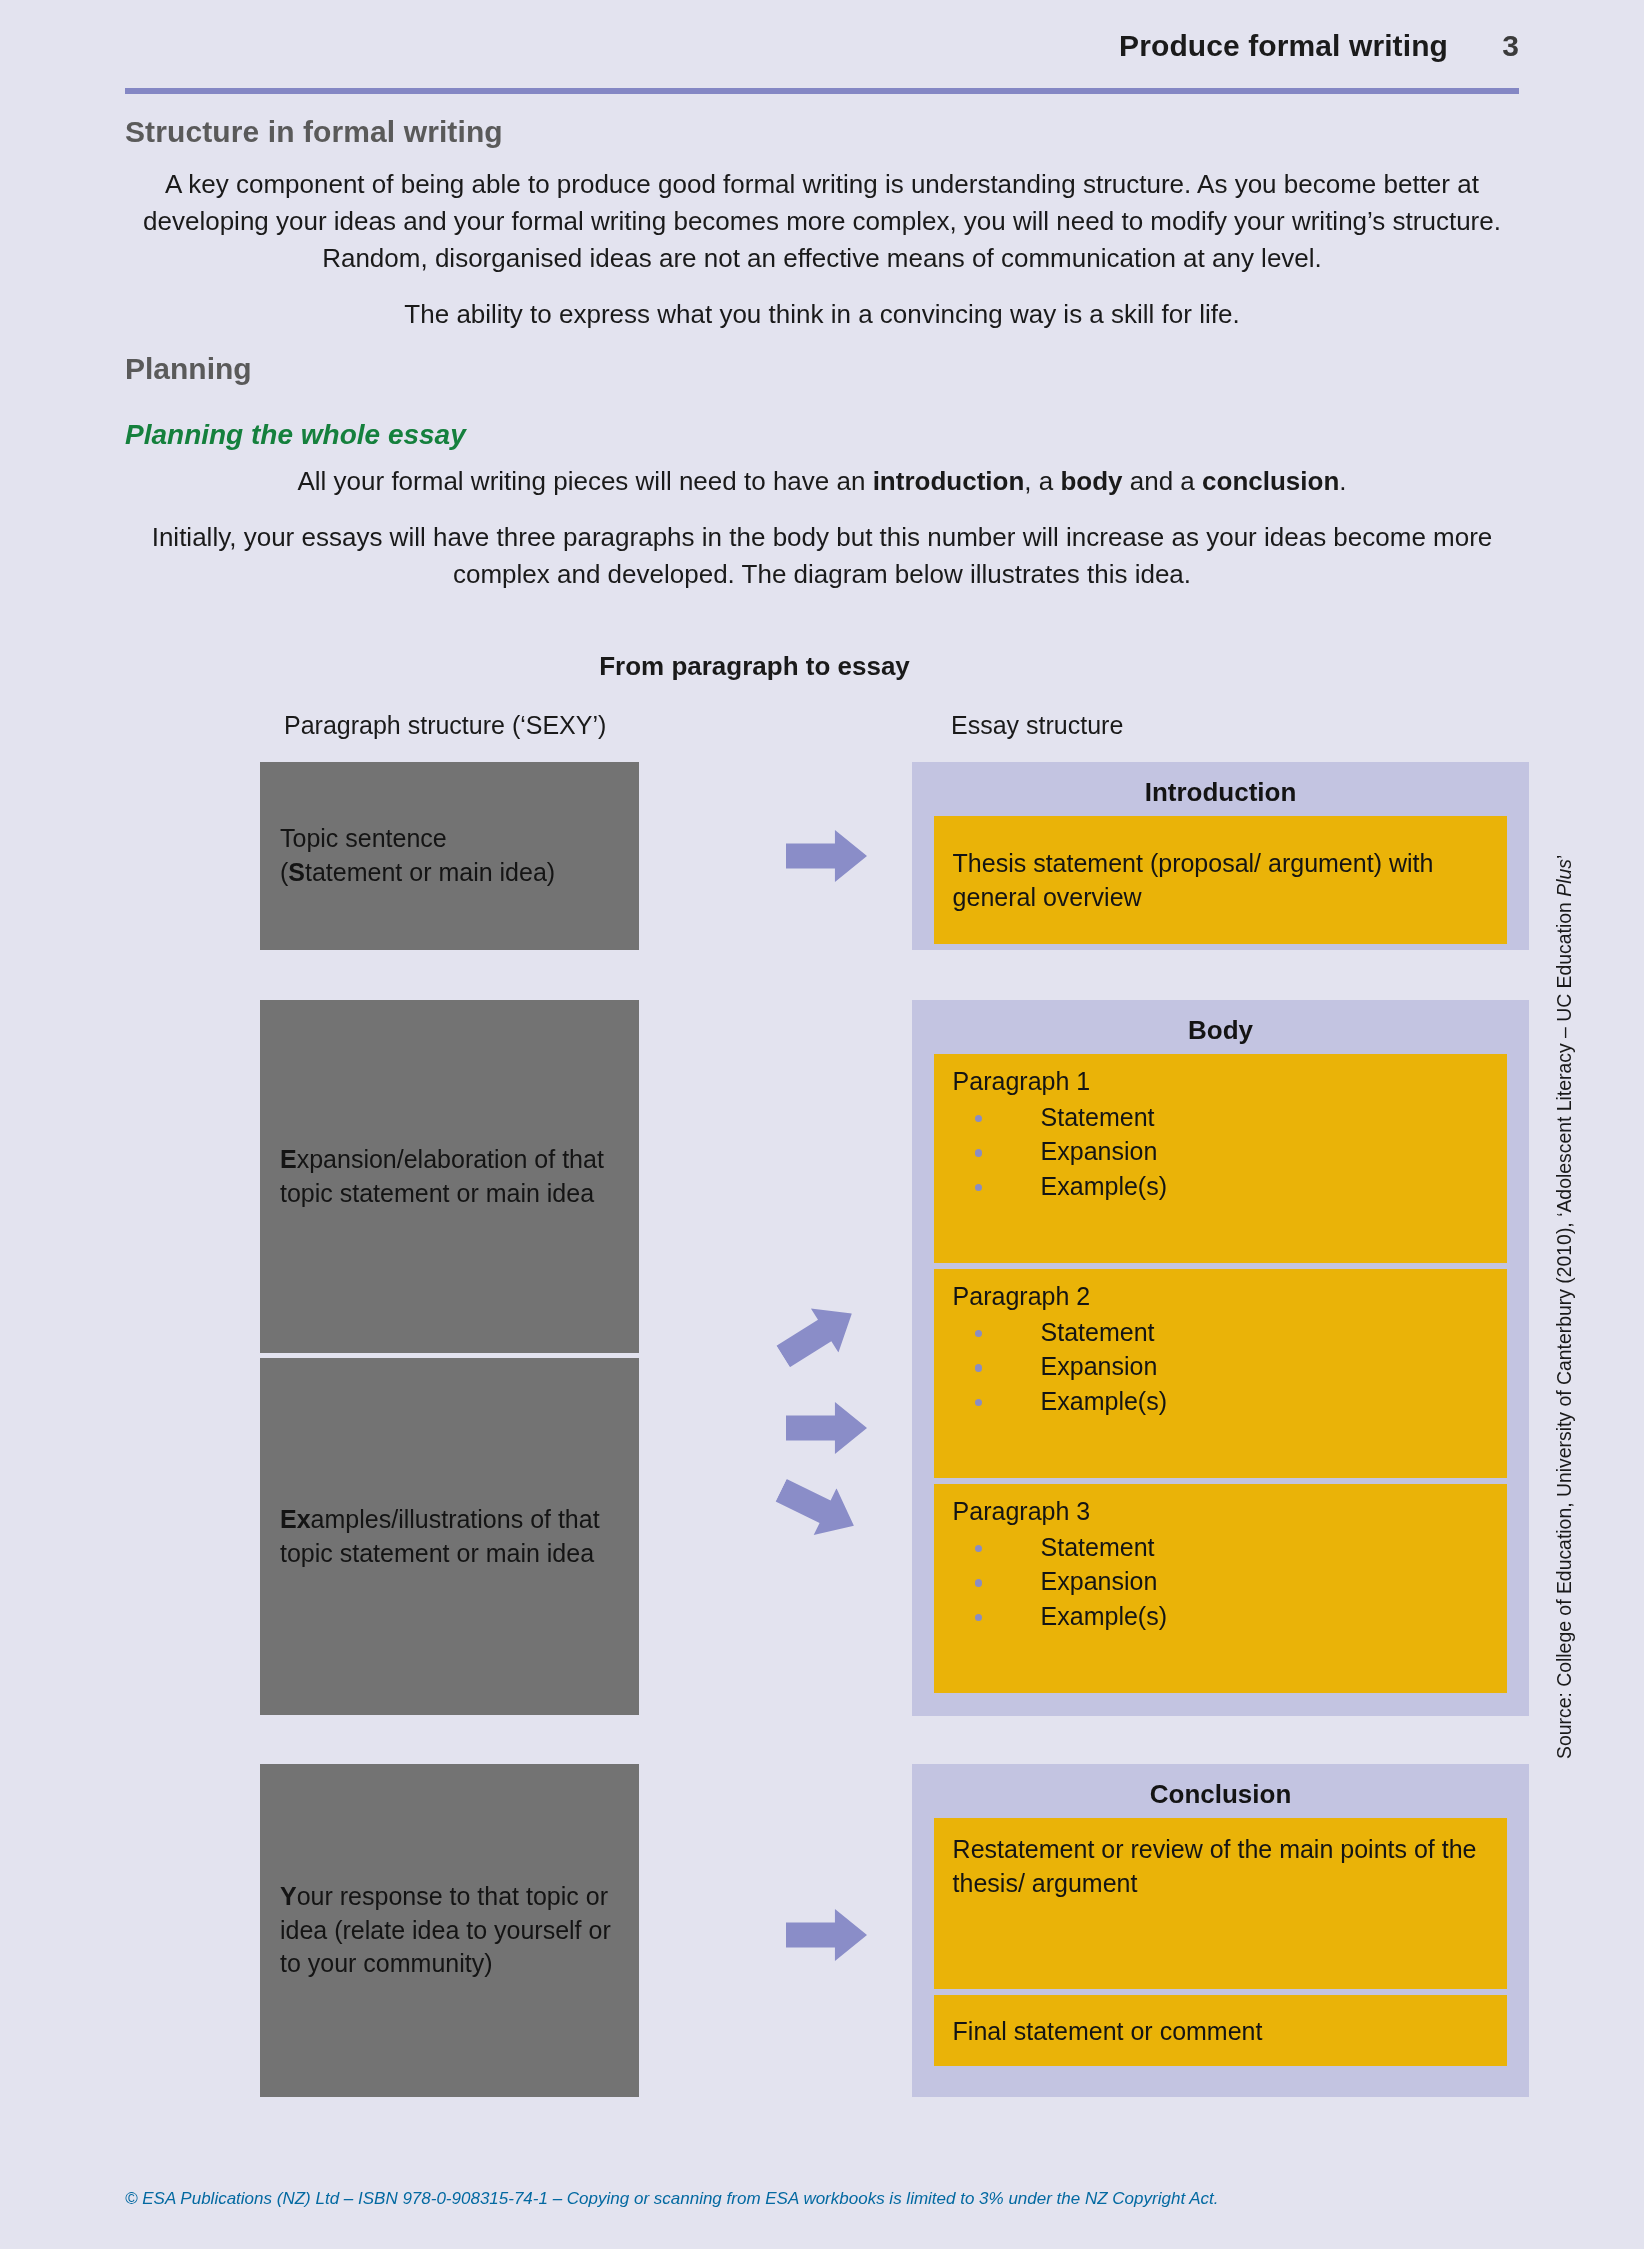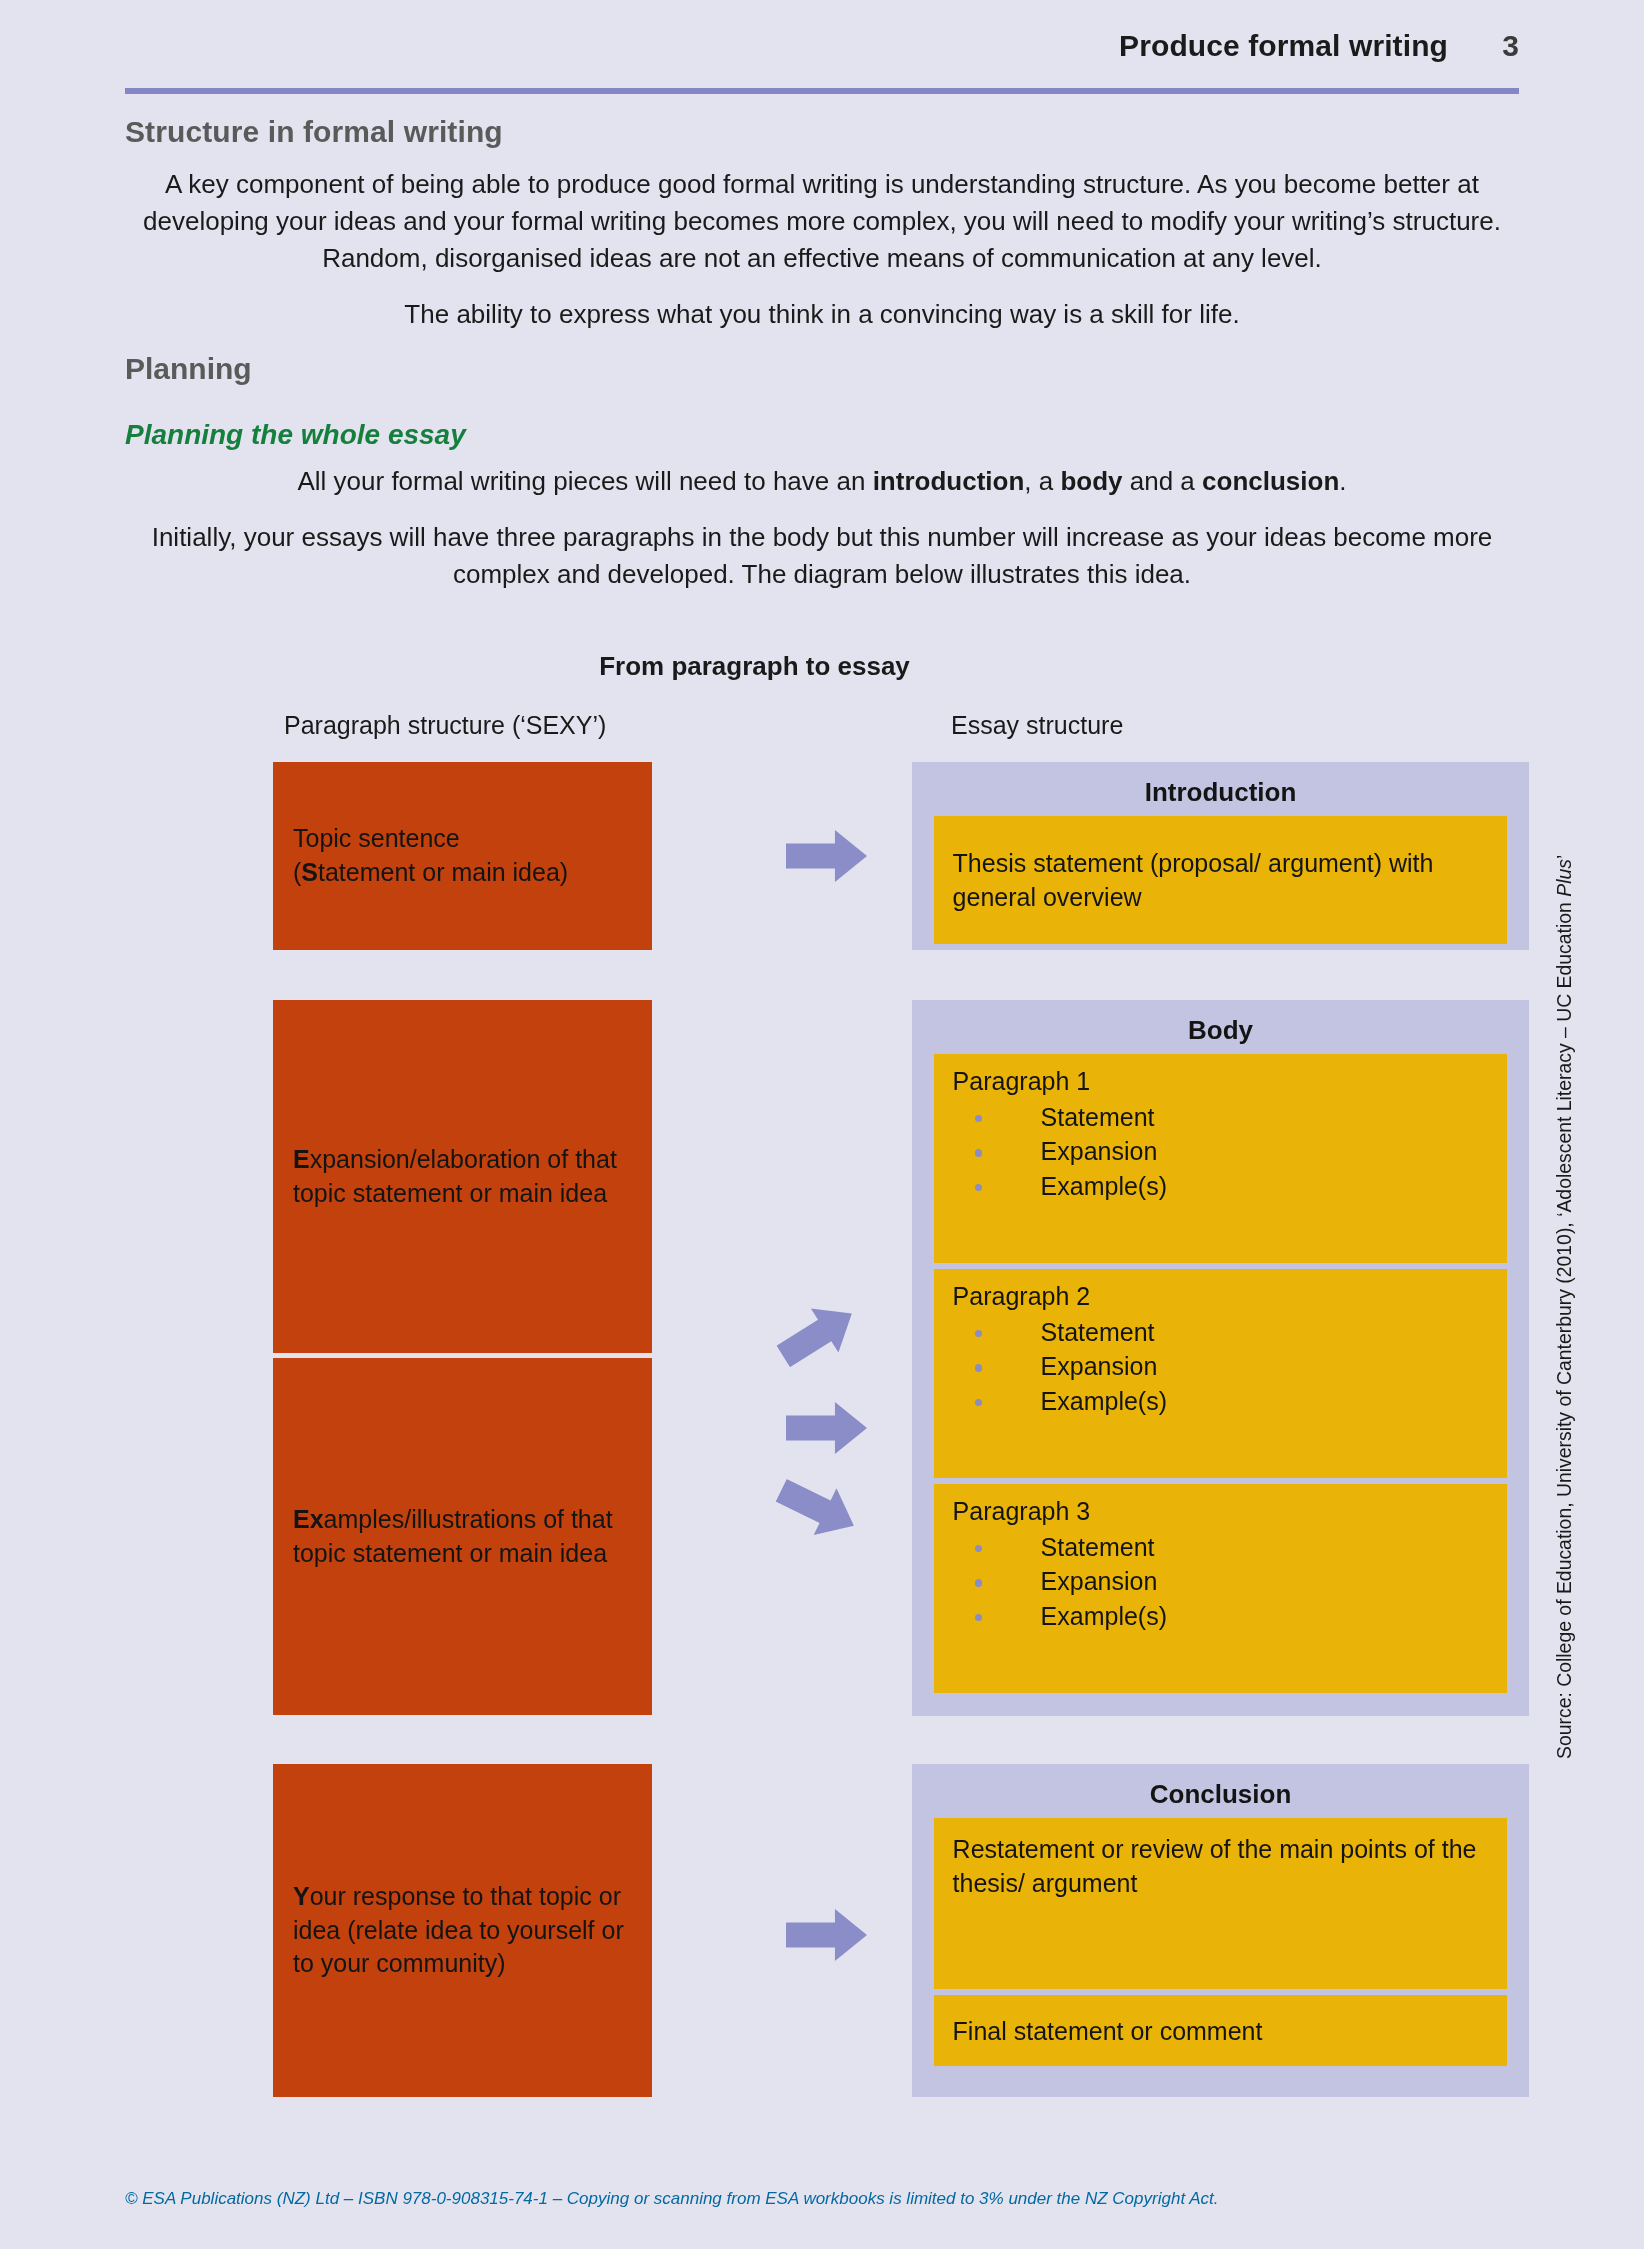--- a/index.html
+++ b/index.html
@@ -123,23 +123,23 @@
   .col-title.right { left: 826px; }
 
   .diagram-grid {
     position: relative;
     height: 1335px;
   }
 
   
   .lbox {
     position: absolute;
-    left: 148px;
+    left: 135px;
     width: 379px;
-    background: #c2410c;
+    background: #737373;
     box-sizing: border-box;
     padding: 0 20px;
     display: flex;
     align-items: center;
   }
   .lbox .lbox-text {
     font-size: 25px;
     line-height: 1.35;
     color: #141414;
   }

